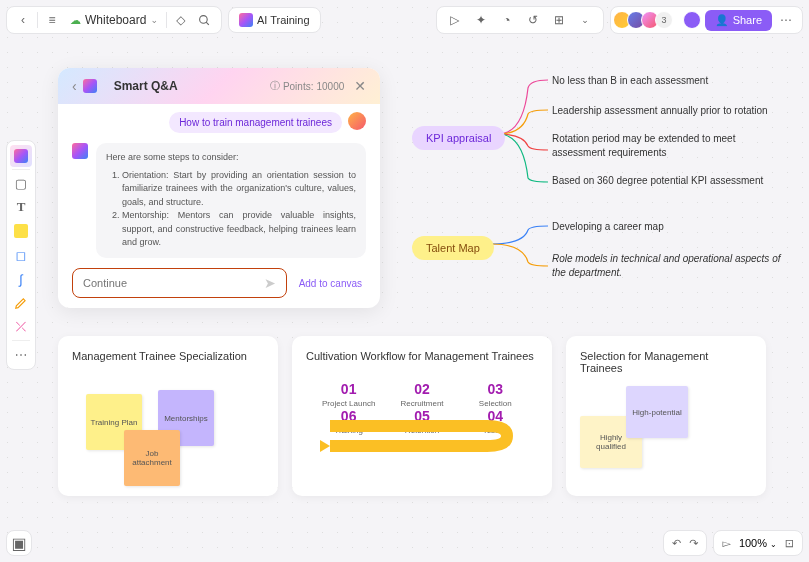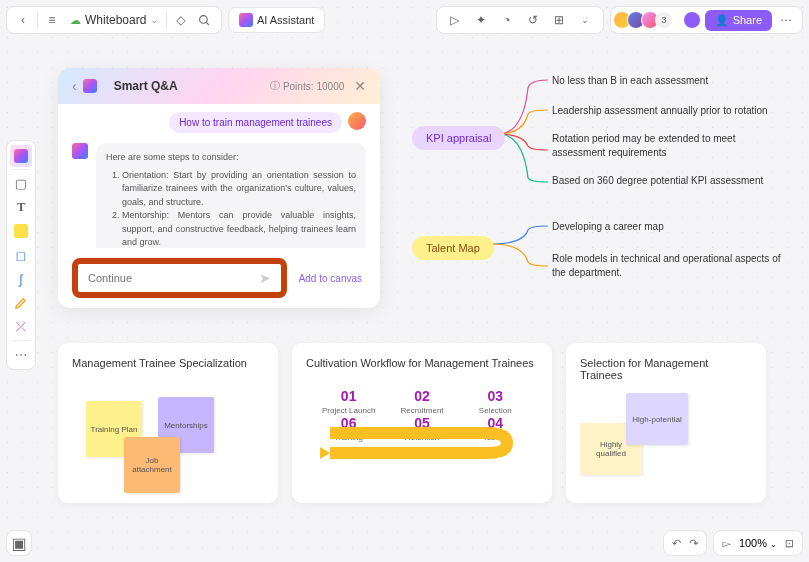--- a/index.html
+++ b/index.html
@@ -39,34 +39,34 @@
 .qa-close { margin-left: 10px; color: #888; cursor: pointer; font-size: 14px; }
 .qa-body { flex: 1; padding: 8px 14px; overflow: auto; }
 .user-bubble { text-align: right; margin-bottom: 10px; display: flex; justify-content: flex-end; align-items: flex-start; gap: 6px; }
 .user-bubble span { background: #f3e8ff; color: #6d28d9; padding: 5px 10px; border-radius: 12px; font-size: 10px; }
 .user-av { width: 18px; height: 18px; border-radius: 50%; background: linear-gradient(135deg,#ffb347,#f5576c); }
 .ai-msg { display: flex; gap: 8px; }
 .ai-av { width: 16px; height: 16px; flex-shrink: 0; background: linear-gradient(135deg,#ff6b9d,#a855f7,#3b82f6); border-radius: 3px; }
 .ai-text { background: #f5f5f7; border-radius: 10px; padding: 8px 10px; font-size: 9px; color: #555; line-height: 1.5; }
 .ai-text ol { margin: 4px 0 0 16px; text-align: justify; }
 .qa-footer { display: flex; align-items: center; gap: 8px; padding: 10px 14px; }
-.qa-input { flex: 1; display: flex; align-items: center; border: 6px solid #c2410c; border-radius: 8px; padding: 6px 10px; }
+.qa-input { flex: 1; display: flex; align-items: center; border: 1px solid #c2410c; border-radius: 8px; padding: 6px 10px; }
 .qa-input input { flex: 1; border: none; outline: none; font-size: 11px; color: #333; }
 .qa-send { color: #ccc; font-size: 14px; }
 .add-canvas { font-size: 10px; color: #8b5cf6; cursor: pointer; padding: 6px 4px; }
 
 
 .mm { position: absolute; left: 398px; top: 74px; width: 400px; }
 .mm-node { position: absolute; border-radius: 14px; padding: 6px 14px; font-size: 11px; }
 .kpi-node { left: 14px; top: 52px; background: #e9d5ff; color: #6d28d9; }
 .talent-node { left: 14px; top: 162px; background: #fef08a; color: #854d0e; }
 .mm-leaf { position: absolute; font-size: 10px; color: #333; line-height: 1.4; width: 230px; }
 
 
-.cards { position: absolute; left: 58px; top: 343px; display: flex; gap: 14px; }
+.cards { position: absolute; left: 58px; top: 336px; display: flex; gap: 14px; }
 .card { background: #fff; border-radius: 10px; padding: 14px; box-shadow: 0 2px 8px rgba(0,0,0,0.05); }
 .card-title { font-size: 11px; color: #333; margin-bottom: 14px; }
 .card1 { width: 220px; height: 160px; position: relative; }
 .card2 { width: 260px; height: 160px; position: relative; }
 .card3 { width: 200px; height: 160px; position: relative; }
 .sticky { position: absolute; width: 56px; height: 56px; display: flex; align-items: center; justify-content: center; font-size: 8px; text-align: center; color: #555; padding: 4px; border-radius: 2px; box-shadow: 1px 1px 3px rgba(0,0,0,0.1); }
 .sticky-lg { width: 62px; height: 52px; }
 
 
 .wf { position: absolute; left: 20px; top: 45px; width: 220px; }
@@ -101,21 +101,21 @@
     <div class="hdr-btn">◇</div>
     <div class="hdr-btn">
       <svg width="13" height="13" viewBox="0 0 24 24" fill="none" stroke="currentColor" stroke-width="2">
           <circle cx="10" cy="10" r="7"></circle>
           <line x1="20" y1="20" x2="15" y2="15"></line>
         </svg>
     </div>
   </div>
   <div class="ai-assist">
     <span class="ai-logo"></span>
-    <span>AI Assistant</span>
+    <span>AI Training</span>
   </div>
 
   <div class="hdr-right">
     <div class="hdr-left" style="gap:6px;padding:3px 8px;">
       <div class="hdr-btn">▷</div>
       <div class="hdr-btn">✦</div>
       <div class="hdr-btn">◔</div>
       <div class="hdr-btn">↺</div>
       <div class="hdr-btn">⊞</div>
       <div class="hdr-btn" style="font-size:9px;">⌄</div>
@@ -207,21 +207,21 @@
     <path d="M14 174 Q45 174 50 160 Q52 156 70 156" stroke="#3b82f6" stroke-width="1.2" fill="none"></path>
     <path d="M14 174 Q45 174 50 192 Q52 196 70 196" stroke="#f59e0b" stroke-width="1.2" fill="none"></path>
   </svg>
   <div class="mm-node kpi-node">KPI appraisal</div>
   <div class="mm-leaf" style="top:0;left:154px;">No less than B in each assessment</div>
   <div class="mm-leaf" style="top:30px;left:154px;">Leadership assessment annually prior to rotation</div>
   <div class="mm-leaf" style="top:58px;left:154px;">Rotation period may be extended to meet assessment requirements</div>
   <div class="mm-leaf" style="top:100px;left:154px;">Based on 360 degree potential KPI assessment</div>
   <div class="mm-node talent-node">Talent Map</div>
   <div class="mm-leaf" style="top:146px;left:154px;">Developing a career map</div>
-  <div class="mm-leaf" style="top:178px;left:154px;">Role models in technical and operational aspects of the department.</div>
+  <div class="mm-leaf" style="top:178px;left:154px;font-style:italic;">Role models in technical and operational aspects of the department.</div>
 </div>
 
 <div class="cards">
   <div class="card card1">
     <div class="card-title">Management Trainee Specialization</div>
     <div class="sticky" style="left:28px;top:58px;background:#fef08a;">Training Plan</div>
     <div class="sticky" style="left:100px;top:54px;background:#c4b5fd;">Mentorships</div>
     <div class="sticky" style="left:66px;top:94px;background:#fdba74;">Job attachment</div>
   </div>
 

